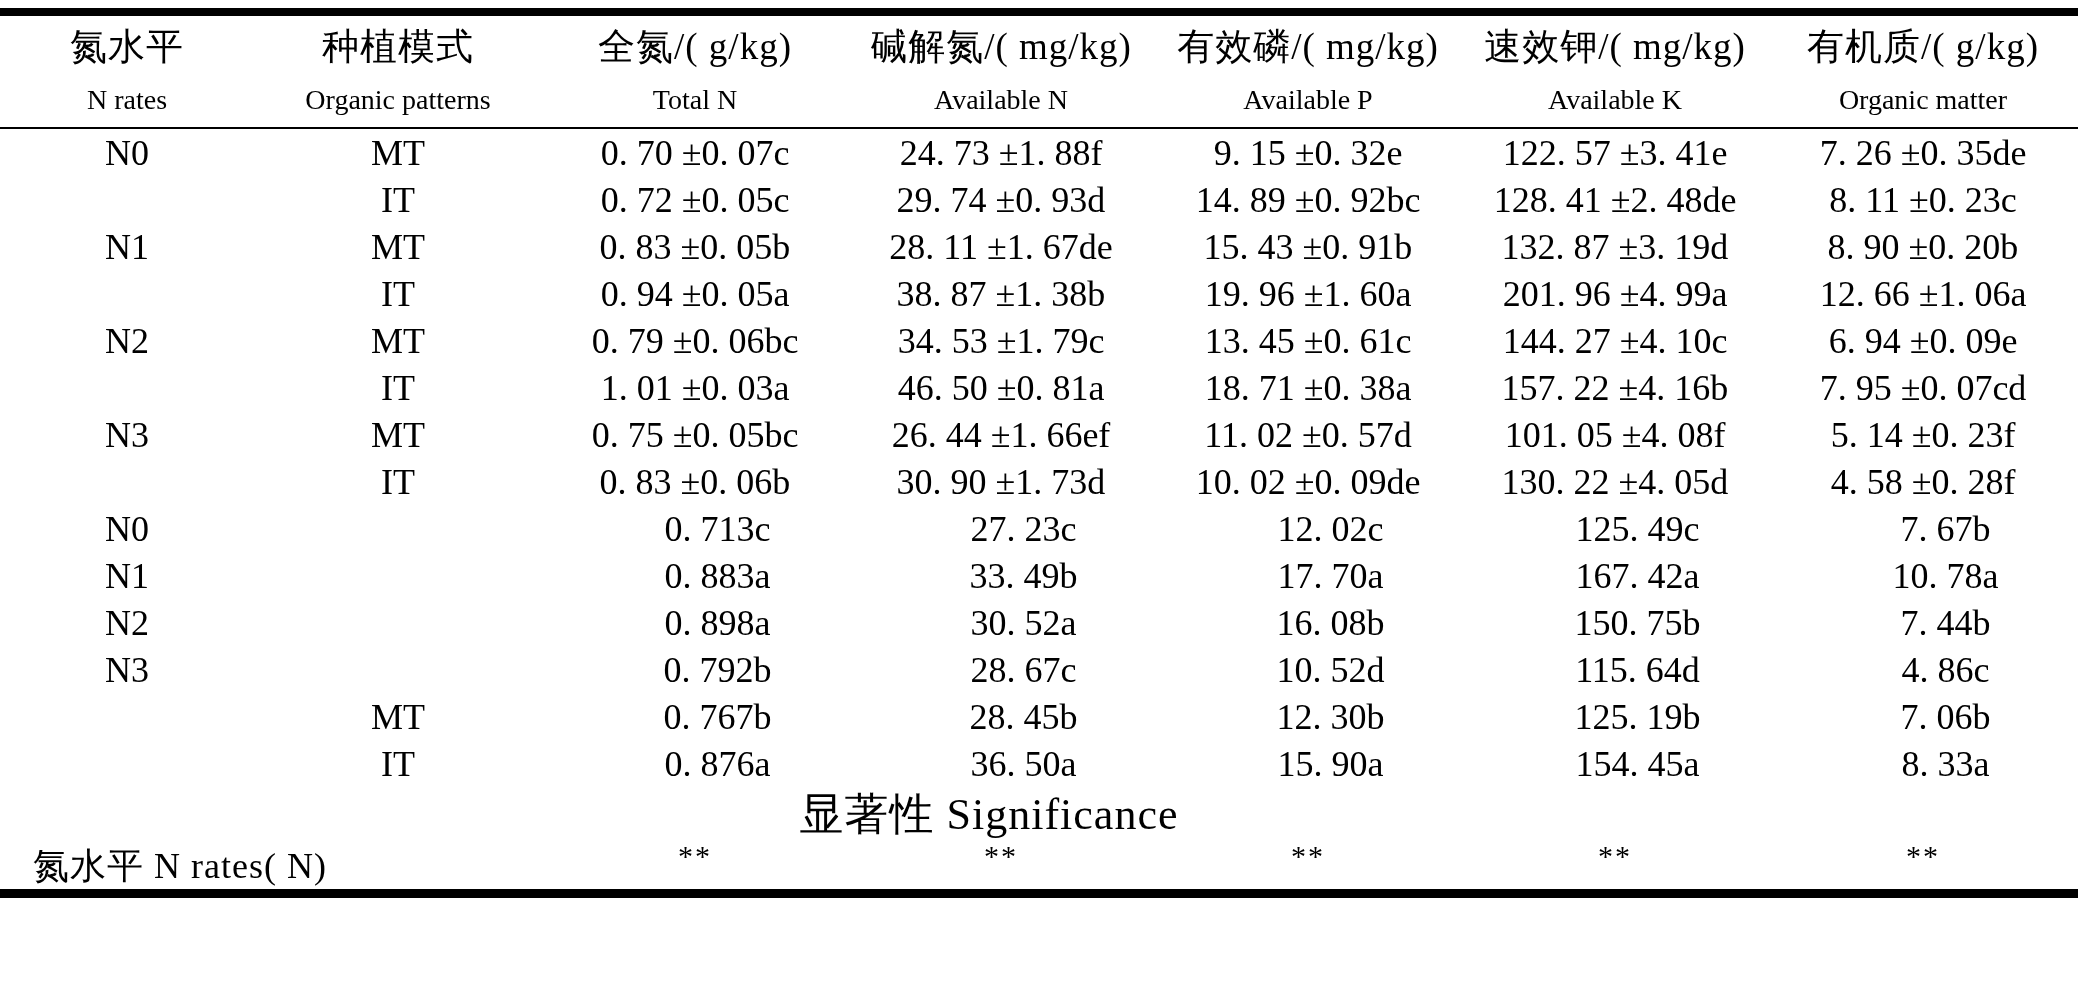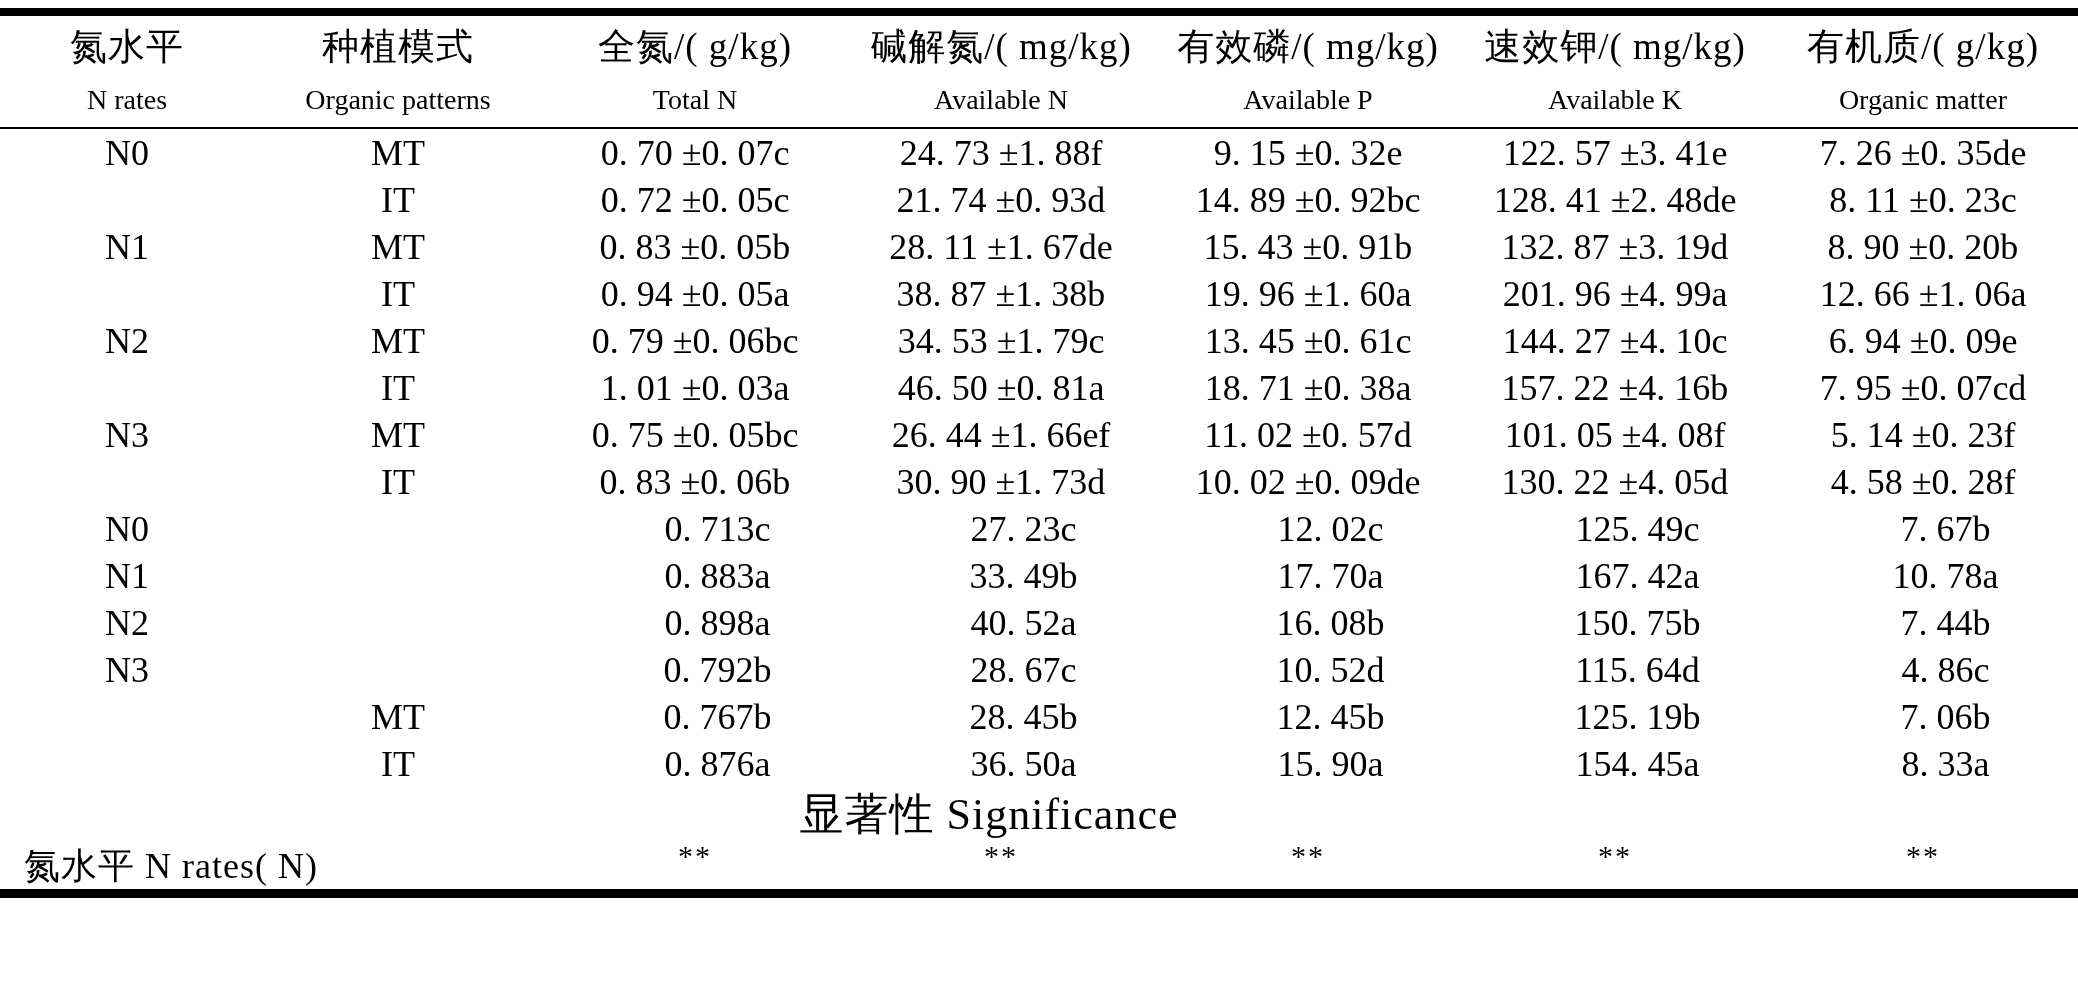--- a/index.html
+++ b/index.html
@@ -55,21 +55,21 @@
   }
   td.sig-h {
     height: 55px;
     font-size: 44px;
     text-align: center;
     padding-right: 100px;
     letter-spacing: 1px;
   }
   td.sig-label {
     text-align: left;
-    padding-left: 24px;
+    padding-left: 33px;
     font-size: 36px;
     letter-spacing: 1px;
     white-space: nowrap;
   }
   td.sig-v span {
     position: relative;
     top: -12px;
     font-size: 30px;
     letter-spacing: 2px;
   }
@@ -127,21 +127,21 @@
       <td class="val">0. 70 ±0. 07c</td>
       <td class="val">24. 73 ±1. 88f</td>
       <td class="val">9. 15 ±0. 32e</td>
       <td class="val">122. 57 ±3. 41e</td>
       <td class="val">7. 26 ±0. 35de</td>
     </tr>
     <tr>
       <td></td>
       <td>IT</td>
       <td class="val">0. 72 ±0. 05c</td>
-      <td class="val">21. 74 ±0. 93d</td>
+      <td class="val">29. 74 ±0. 93d</td>
       <td class="val">14. 89 ±0. 92bc</td>
       <td class="val">128. 41 ±2. 48de</td>
       <td class="val">8. 11 ±0. 23c</td>
     </tr>
     <tr>
       <td>N1</td>
       <td>MT</td>
       <td class="val">0. 83 ±0. 05b</td>
       <td class="val">28. 11 ±1. 67de</td>
       <td class="val">15. 43 ±0. 91b</td>
@@ -208,40 +208,40 @@
       <td class="val">0. 883a</td>
       <td class="val">33. 49b</td>
       <td class="val">17. 70a</td>
       <td class="val">167. 42a</td>
       <td class="val">10. 78a</td>
     </tr>
     <tr class="sum">
       <td>N2</td>
       <td></td>
       <td class="val">0. 898a</td>
-      <td class="val">40. 52a</td>
+      <td class="val">30. 52a</td>
       <td class="val">16. 08b</td>
       <td class="val">150. 75b</td>
       <td class="val">7. 44b</td>
     </tr>
     <tr class="sum">
       <td>N3</td>
       <td></td>
       <td class="val">0. 792b</td>
       <td class="val">28. 67c</td>
       <td class="val">10. 52d</td>
       <td class="val">115. 64d</td>
       <td class="val">4. 86c</td>
     </tr>
     <tr class="sum">
       <td></td>
       <td>MT</td>
       <td class="val">0. 767b</td>
       <td class="val">28. 45b</td>
-      <td class="val">12. 45b</td>
+      <td class="val">12. 30b</td>
       <td class="val">125. 19b</td>
       <td class="val">7. 06b</td>
     </tr>
     <tr class="sum">
       <td></td>
       <td>IT</td>
       <td class="val">0. 876a</td>
       <td class="val">36. 50a</td>
       <td class="val">15. 90a</td>
       <td class="val">154. 45a</td>

